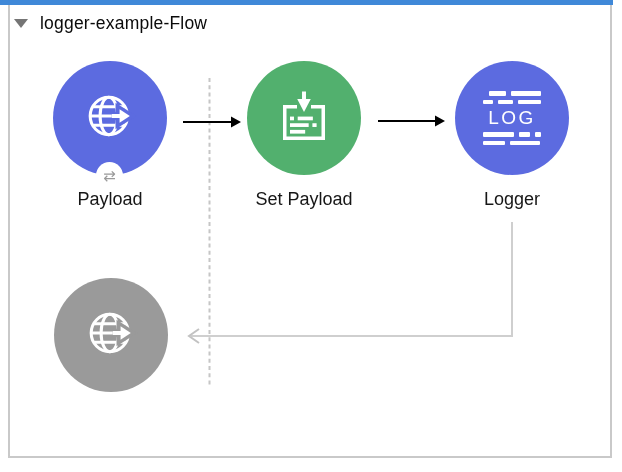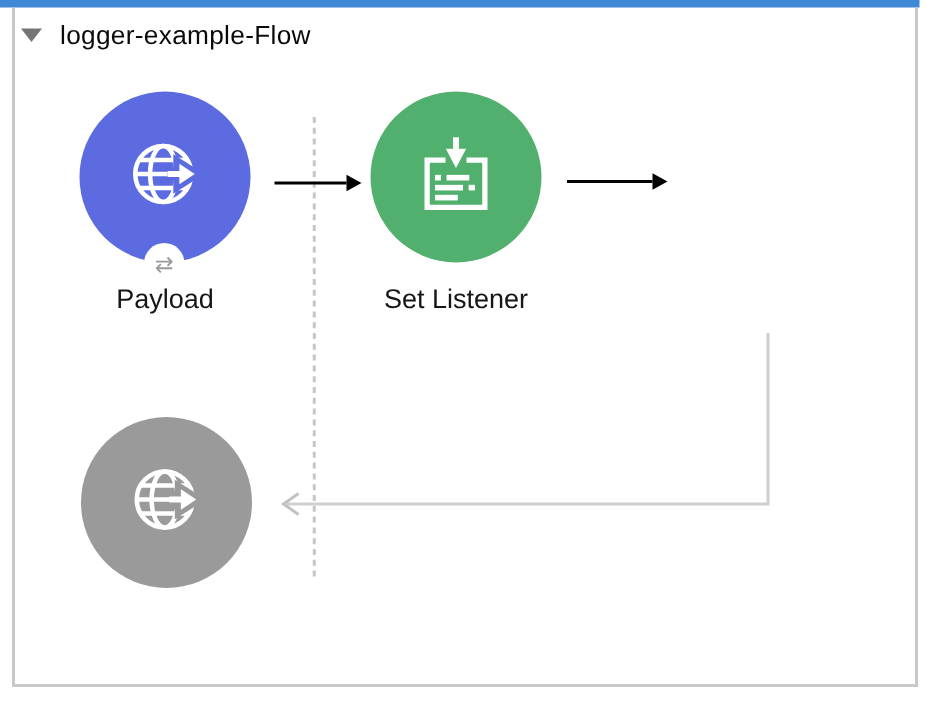--- a/index.html
+++ b/index.html
@@ -90,22 +90,46 @@
         <rect x="22.3" y="3" width="3.4" height="7" fill="#fff"></rect>
         <polygon points="18.2,9.5 29.8,9.5 24,20.5" fill="#fff"></polygon>
         <rect x="12" y="24.5" width="3.4" height="3.2" fill="#fff"></rect>
         <rect x="18.6" y="24.5" width="13" height="3.2" fill="#fff"></rect>
         <rect x="12" y="30.2" width="16" height="3.2" fill="#fff"></rect>
         <rect x="31.2" y="30.2" width="3.6" height="3.2" fill="#fff"></rect>
         <rect x="12" y="35.9" width="13" height="3.2" fill="#fff"></rect>
       </svg>
     </span>
   </div>
-  <div class="node-label" style="left:224px;">Set Listener</div>
+  <div class="node-label" style="left:224px;">Set Payload</div>
 
+  <div class="node-circle node-blue" style="left:455px; top:61px;">
+    <div class="log-icon">
+      <div class="log-row right">
+          <div class="bar" style="width:17px;"></div>
+          <div class="bar" style="width:30px;"></div>
+        </div>
+      <div class="log-row">
+          <div class="bar" style="width:10px;"></div>
+          <div class="bar" style="width:15px;"></div>
+          <div class="bar" style="width:23px;"></div>
+        </div>
+      <div class="log-text">LOG</div>
+      <div class="log-row">
+          <div class="bar" style="width:32px;"></div>
+          <div class="bar" style="width:12px;"></div>
+          <div class="bar" style="width:6px;"></div>
+        </div>
+      <div class="log-row">
+          <div class="bar" style="width:22px;"></div>
+          <div class="bar" style="width:30px;"></div>
+        </div>
+    </div>
+  </div>
+  <div class="node-label" style="left:432px;">Logger</div>
 
   <div class="node-circle node-gray" style="left:54px; top:278px;">
     <span>
       <svg width="56" height="56" viewBox="0 0 48 48">
         <g fill="none" stroke="#fff" stroke-width="2.6">
           <circle cx="23" cy="24" r="16"></circle>
           <ellipse cx="23" cy="24" rx="7.5" ry="16"></ellipse>
           <path d="M9.6 16 L36.4 16 M7 24 L39 24 M9.6 32 L36.4 32"></path>
         </g>
         <g stroke="currentColor" stroke-width="6.5" fill="currentColor">

